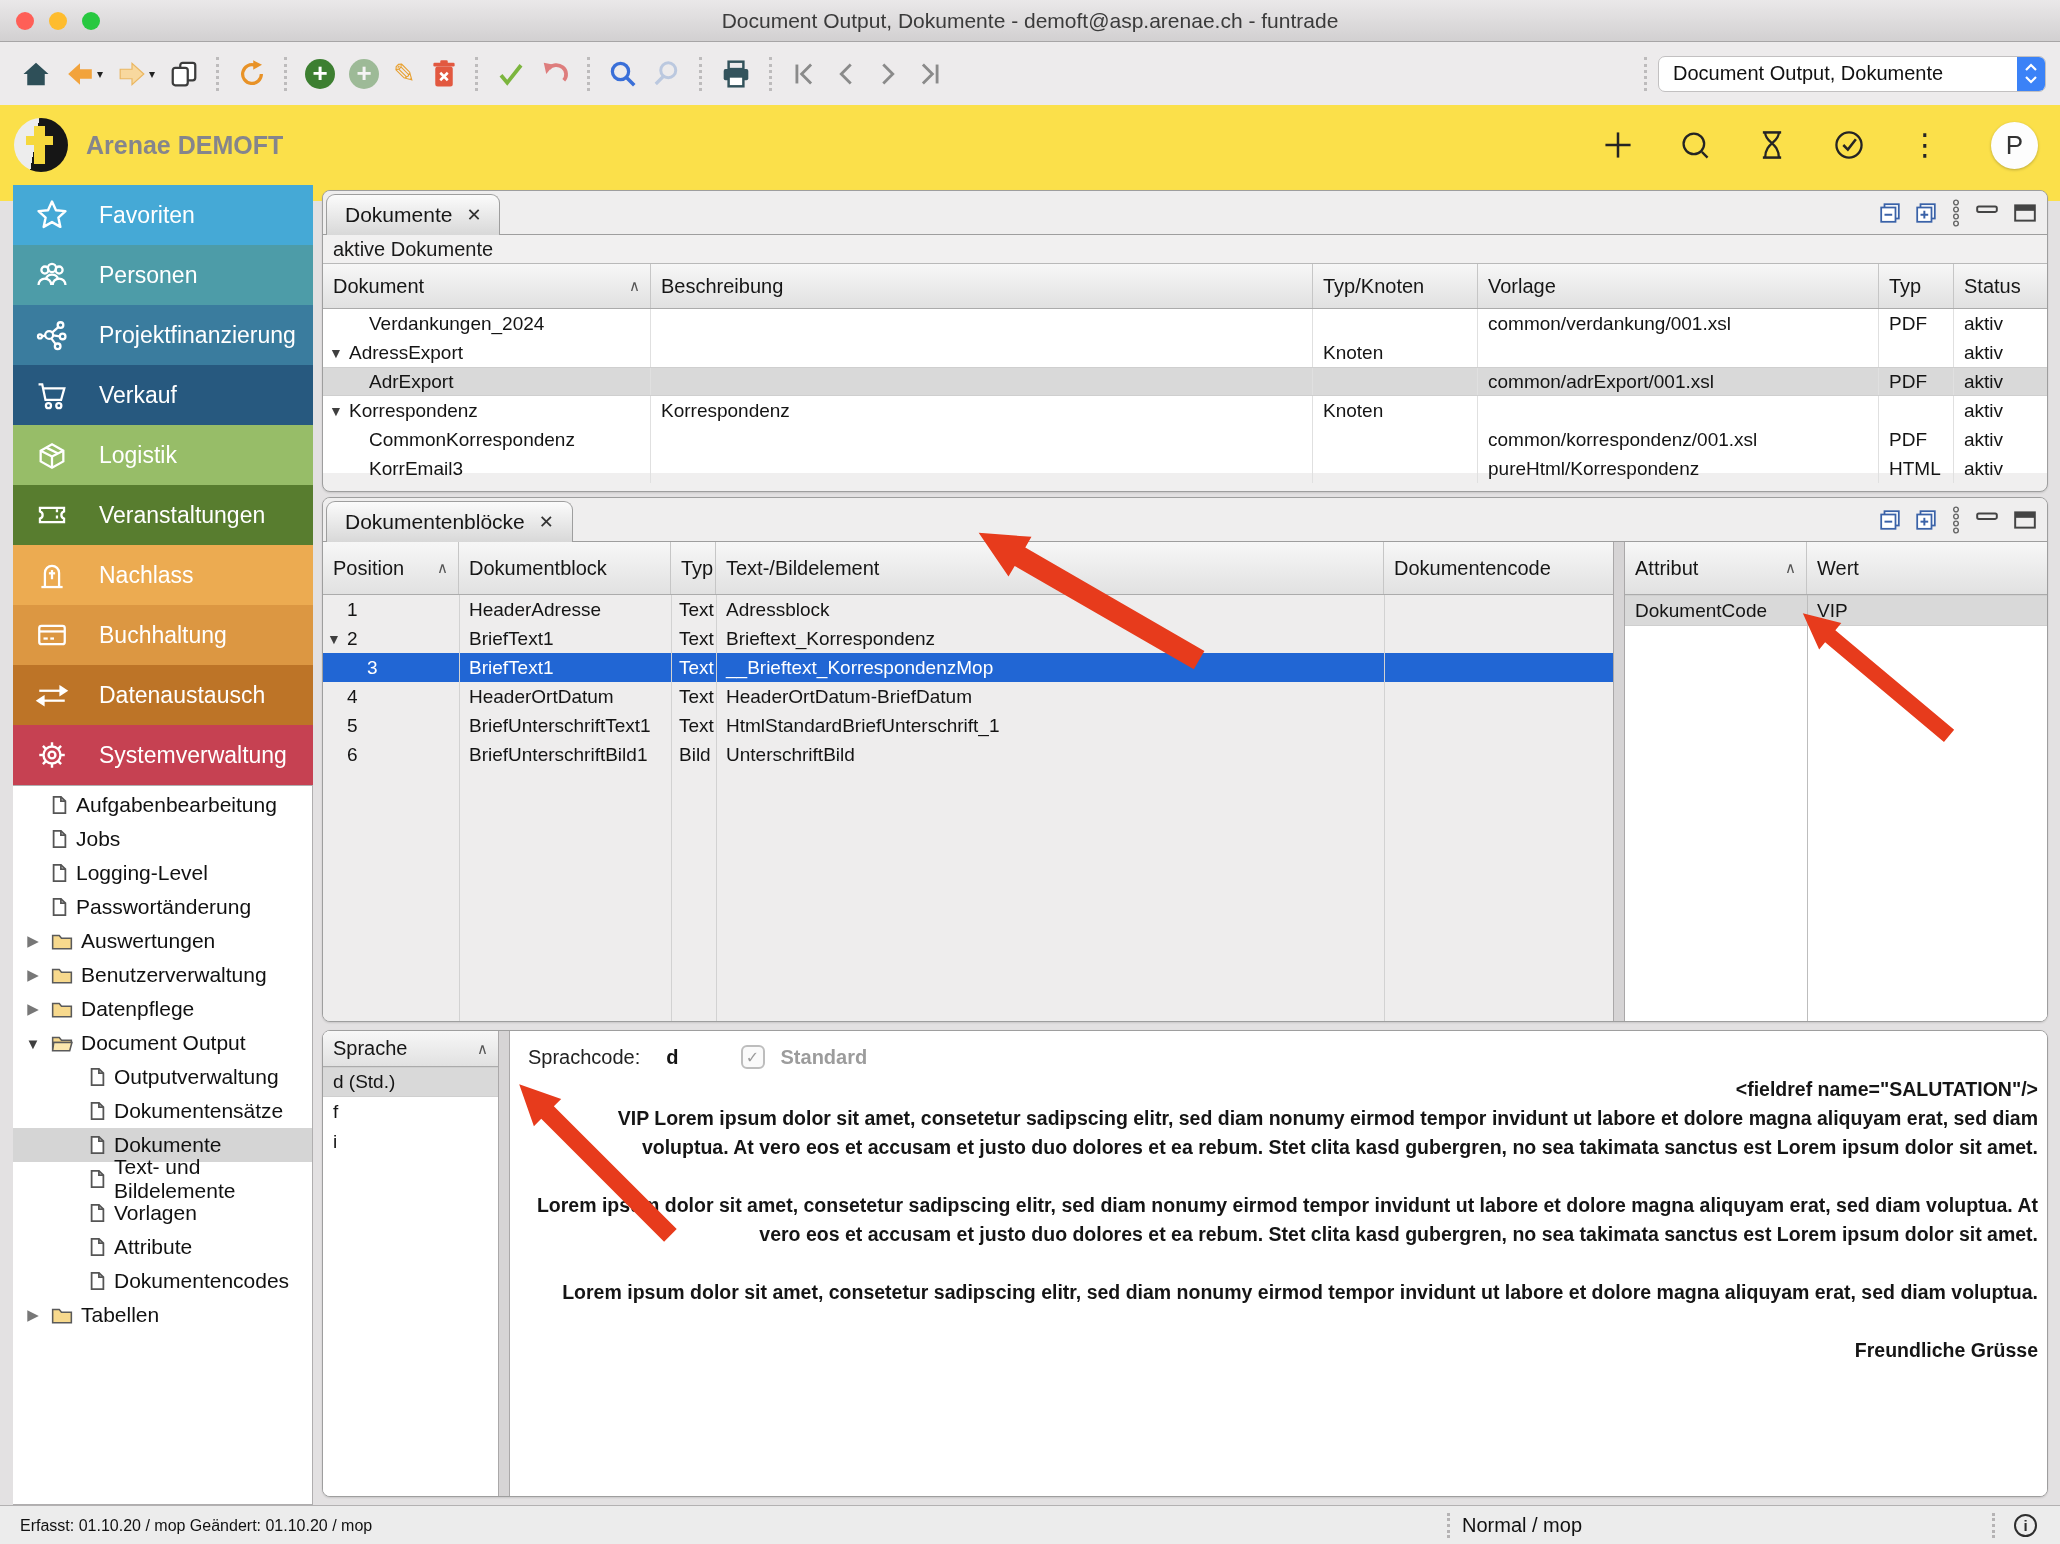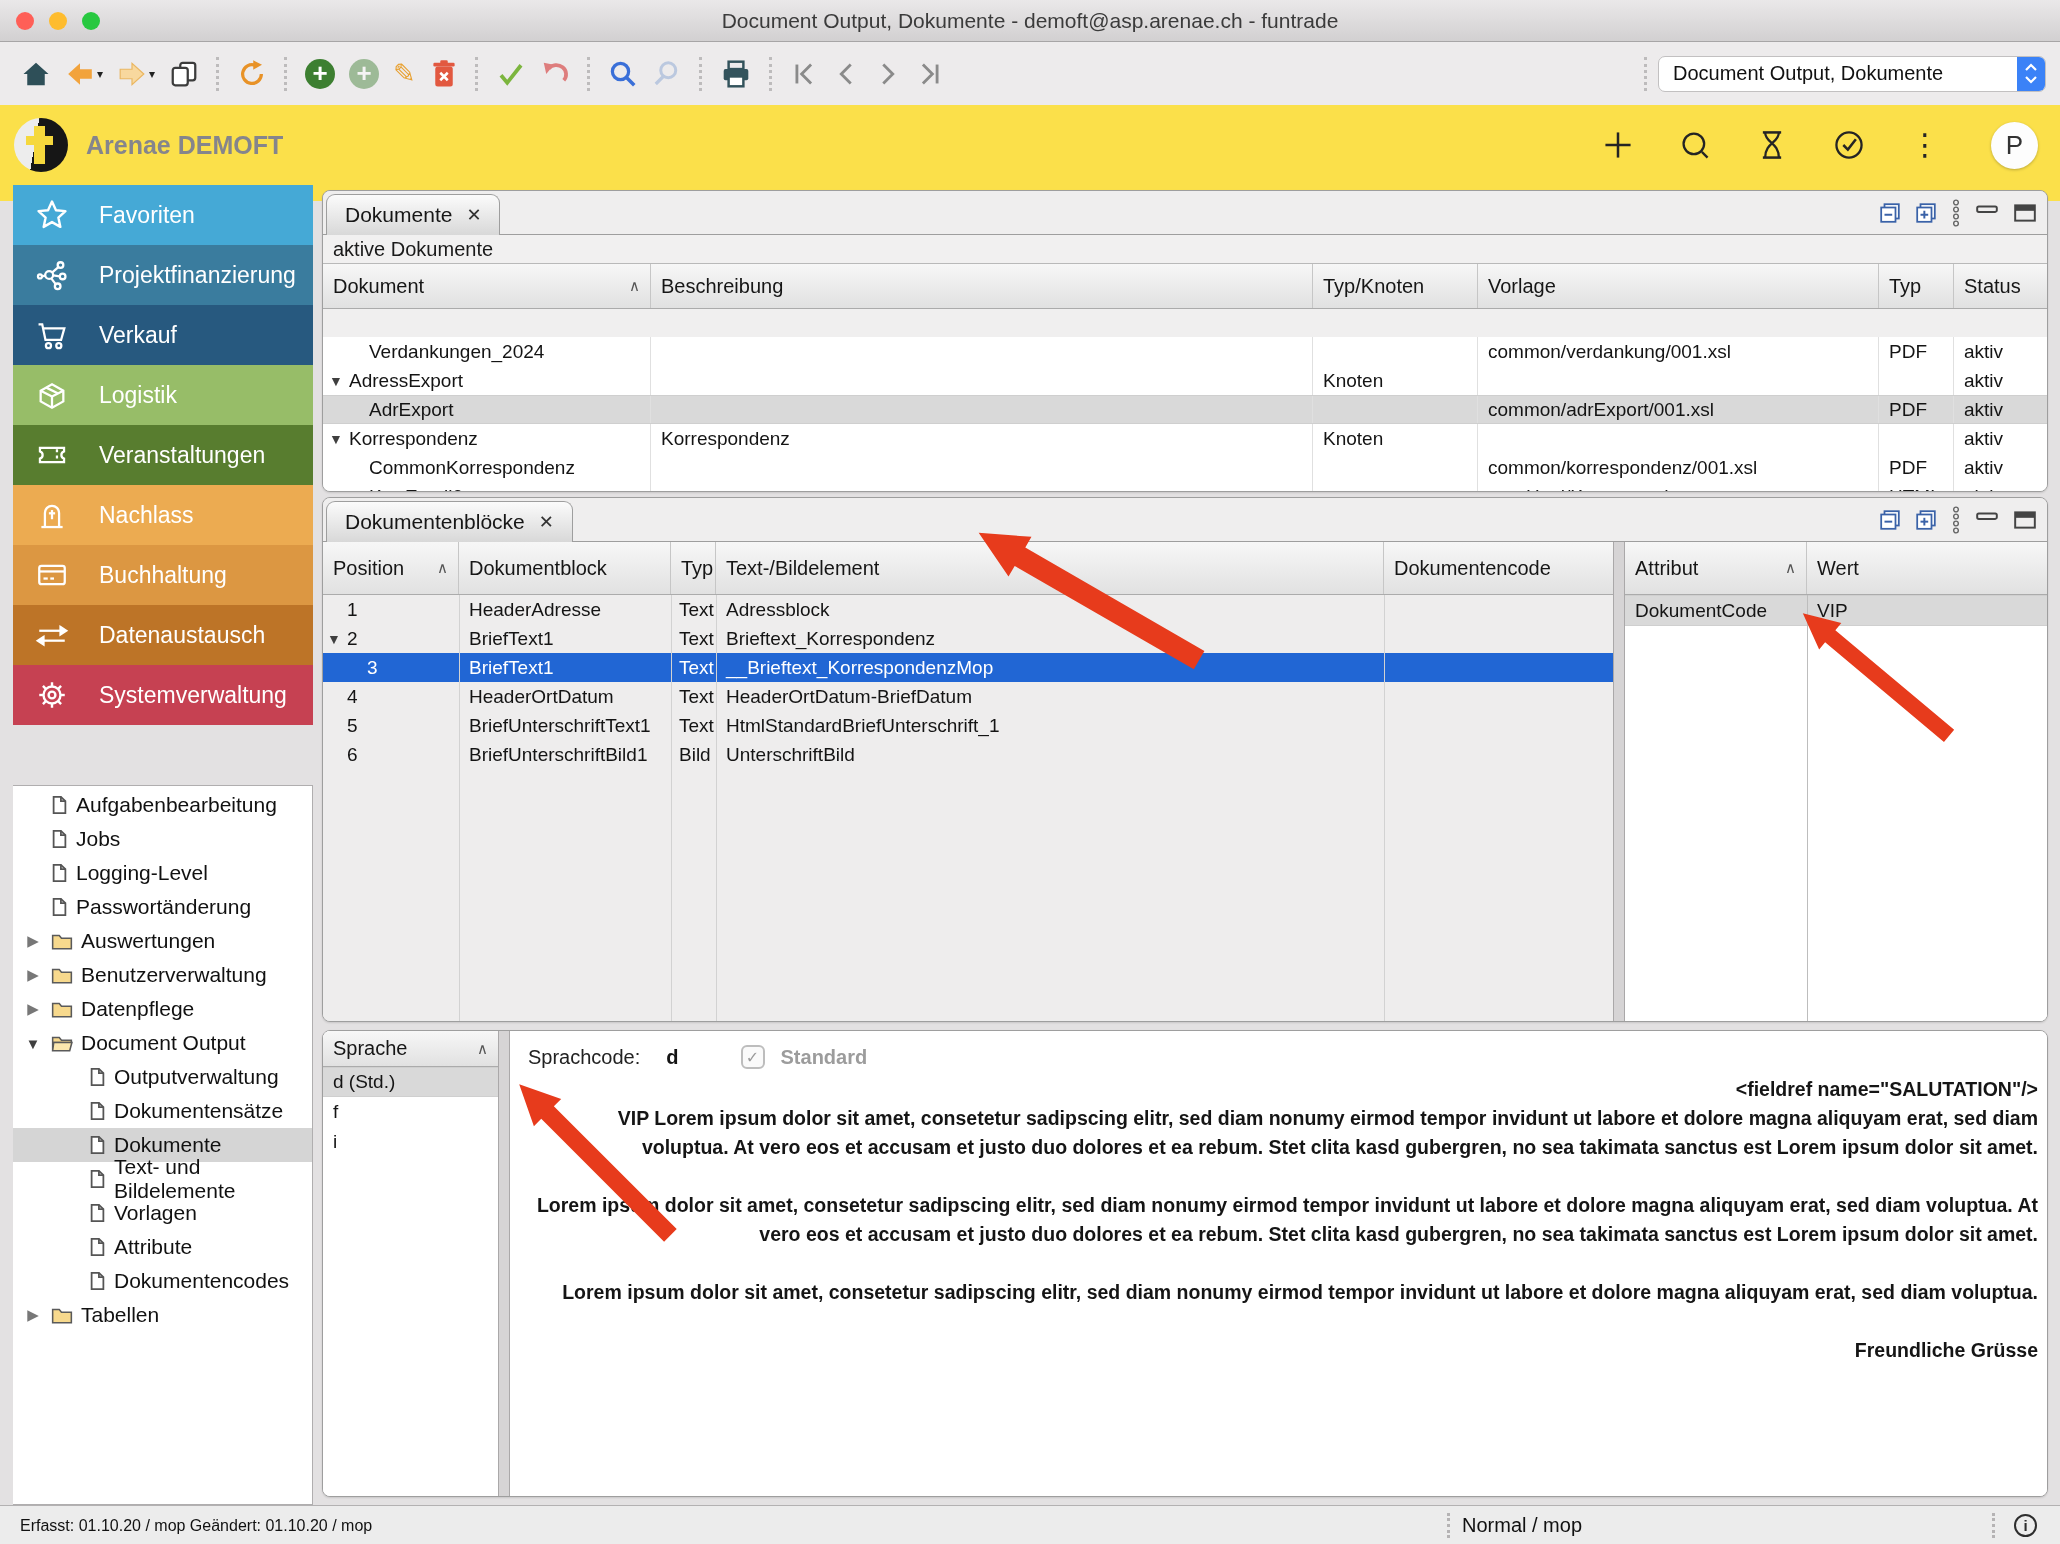--- a/index.html
+++ b/index.html
@@ -304,20 +304,33 @@
 
 <div class="sidebar">
   <div class="mod" style="background-color: rgb(69, 169, 214);">
     <span>
         <svg width="34" height="34" viewBox="0 0 24 24">
           <polygon points="12,2.5 14.8,8.6 21.5,9.3 16.5,13.8 17.9,20.4 12,17 6.1,20.4 7.5,13.8 2.5,9.3 9.2,8.6" fill="none" stroke="#fff" stroke-width="1.7" stroke-linejoin="round"></polygon>
         </svg>
       </span>
     <span class="mod-label">Favoriten</span>
   </div>
+  <div class="mod" style="background-color: rgb(77, 156, 168);">
+    <span>
+        <svg width="34" height="34" viewBox="0 0 24 24" fill="none" stroke="#fff" stroke-width="1.6">
+          <circle cx="7" cy="8.5" r="2.5"></circle>
+          <circle cx="17" cy="8.5" r="2.5"></circle>
+          <circle cx="12" cy="7" r="2.9"></circle>
+          <path d="M2.5,19 a4.5,4.5 0 0 1 9,0"></path>
+          <path d="M12.5,19 a4.5,4.5 0 0 1 9,0"></path>
+          <path d="M7.6,15.3 a4.5,4.5 0 0 1 8.8,0"></path>
+        </svg>
+      </span>
+    <span class="mod-label">Personen</span>
+  </div>
   <div class="mod" style="background-color: rgb(58, 124, 158);">
     <span>
         <svg width="34" height="34" viewBox="0 0 24 24" fill="none" stroke="#fff" stroke-width="1.6">
           <circle cx="10" cy="12" r="2.8"></circle>
           <circle cx="18" cy="5" r="2"></circle>
           <circle cx="19.5" cy="13" r="2"></circle>
           <circle cx="16" cy="20" r="2"></circle>
           <circle cx="3.5" cy="13" r="1.4"></circle>
           <line x1="12" y1="10.3" x2="16.5" y2="6.4"></line>
           <line x1="12.8" y1="12.3" x2="17.5" y2="12.9"></line>
@@ -605,21 +618,21 @@
     <div class="th">
       <span>Dokument</span>
         <span class="sort">∧</span>
     </div>
     <div class="th">Beschreibung</div>
     <div class="th">Typ/Knoten</div>
     <div class="th">Vorlage</div>
     <div class="th">Typ</div>
     <div class="th">Status</div>
   </div>
-  <div class="rows-doc" style="height:164px;margin-top:28px;">
+  <div class="rows-doc" style="height:164px;">
     <div class="r g-doc">
       <div class="c" style="padding-left:46px;">Verdankungen_2024</div>
       <div class="c"></div>
       <div class="c"></div>
       <div class="c">common/verdankung/001.xsl</div>
       <div class="c">PDF</div>
       <div class="c">aktiv</div>
     </div>
     <div class="r g-doc">
       <div class="c" style="padding-left:6px;">

